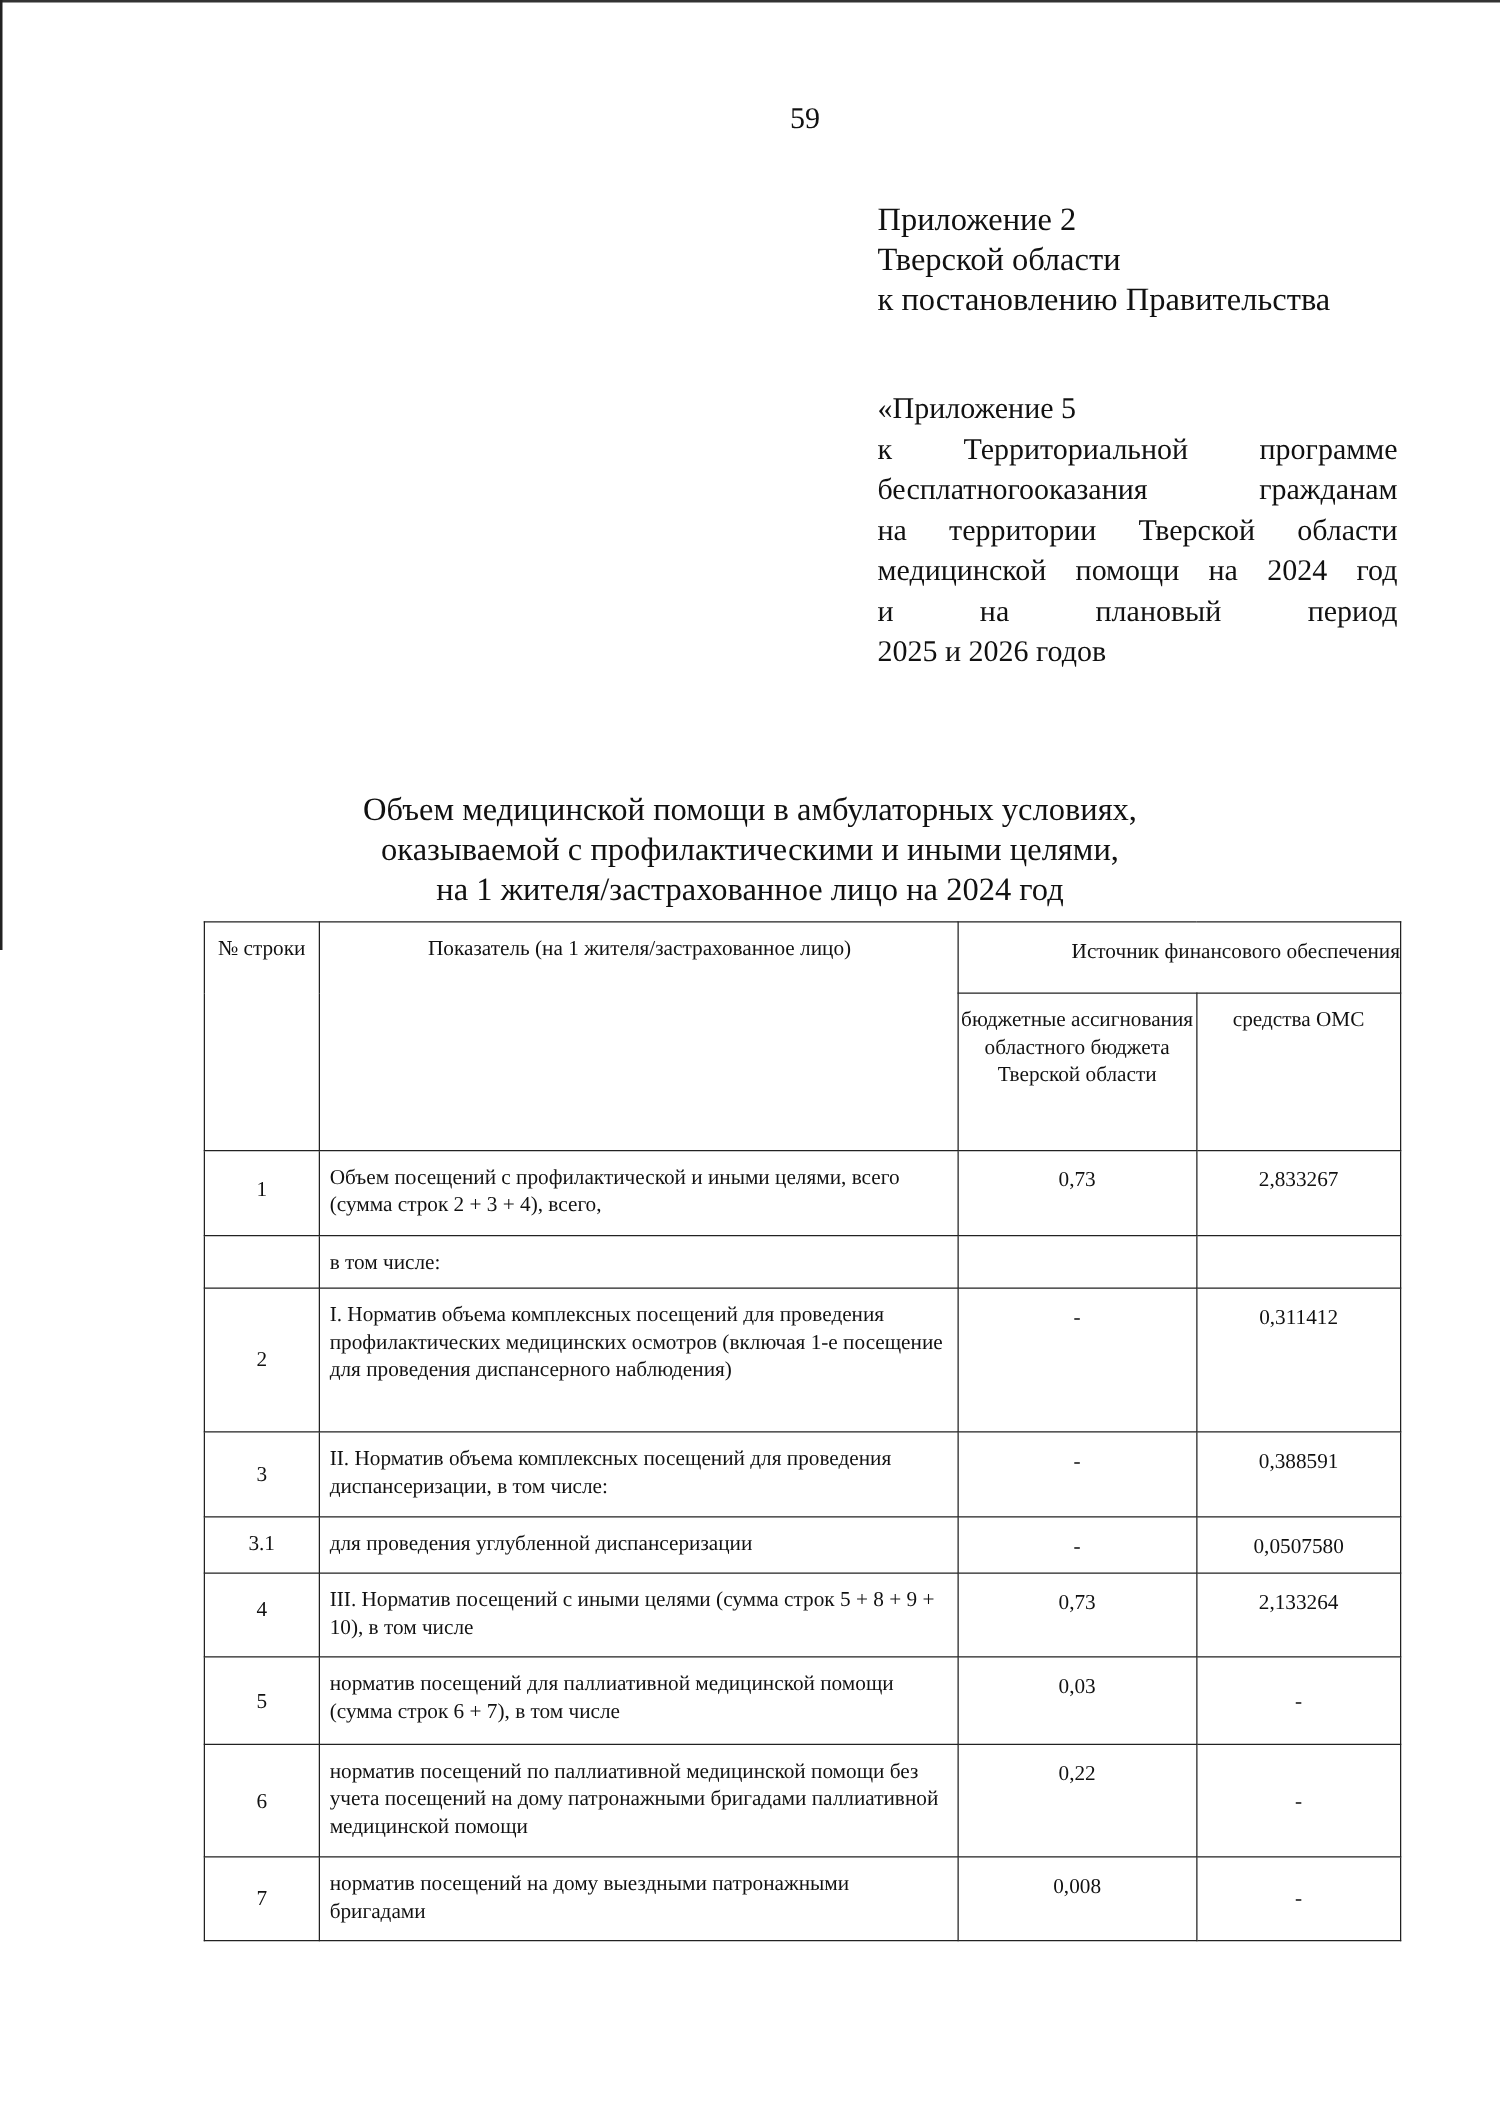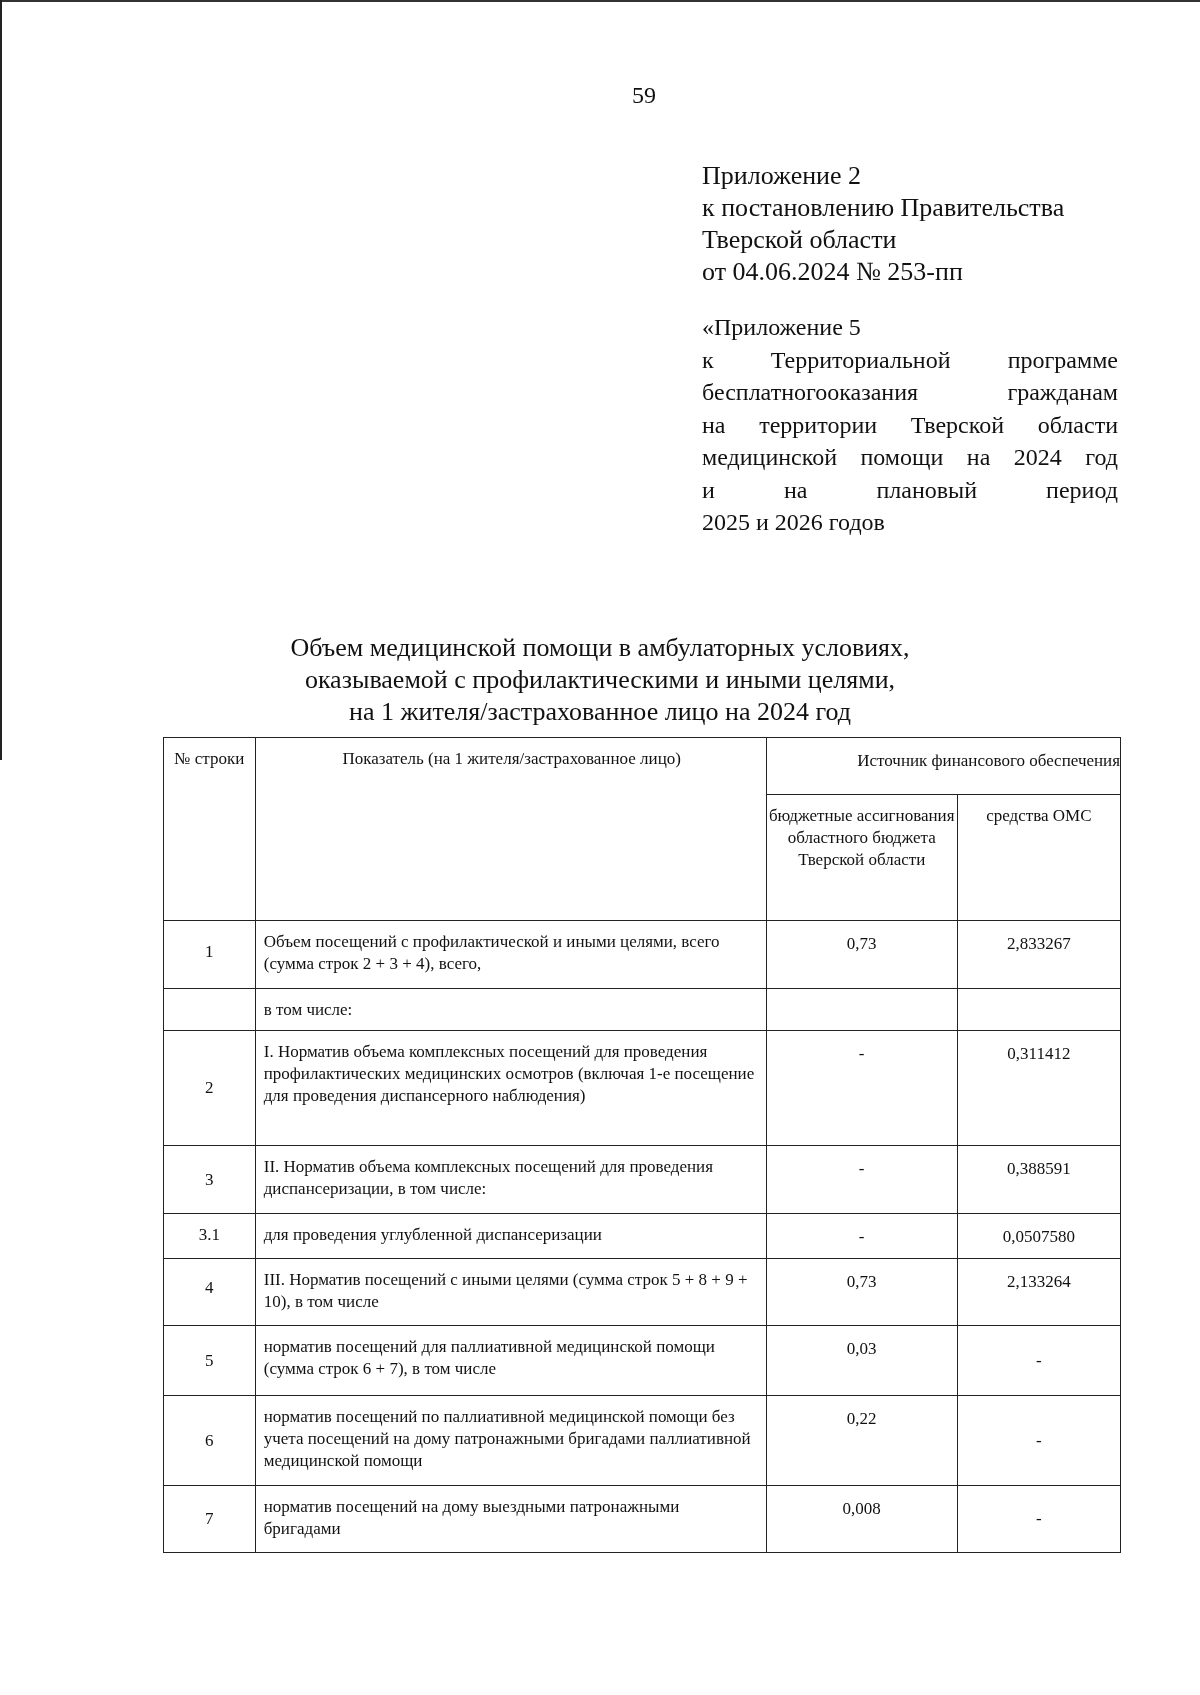--- a/index.html
+++ b/index.html
@@ -36,23 +36,22 @@
 </head>
 <body>
 
 <div class="scan-edge-top"></div>
 <div class="scan-edge-left"></div>
 
 <div class="page-number">59</div>
 
 <div class="appendix-block">
   <div>Приложение 2</div>
+  <div>Тверской области</div>
   <div>к постановлению Правительства</div>
-  <div>Тверской области</div>
-  <div>от 04.06.2024 № 253-пп</div>
 </div>
 
 <div class="appendix5-block">
   <div>«Приложение 5</div>
   <div class="jline">
     <span>к</span>
     <span>Территориальной</span>
     <span>программе</span>
   </div>
   <div class="jline">

